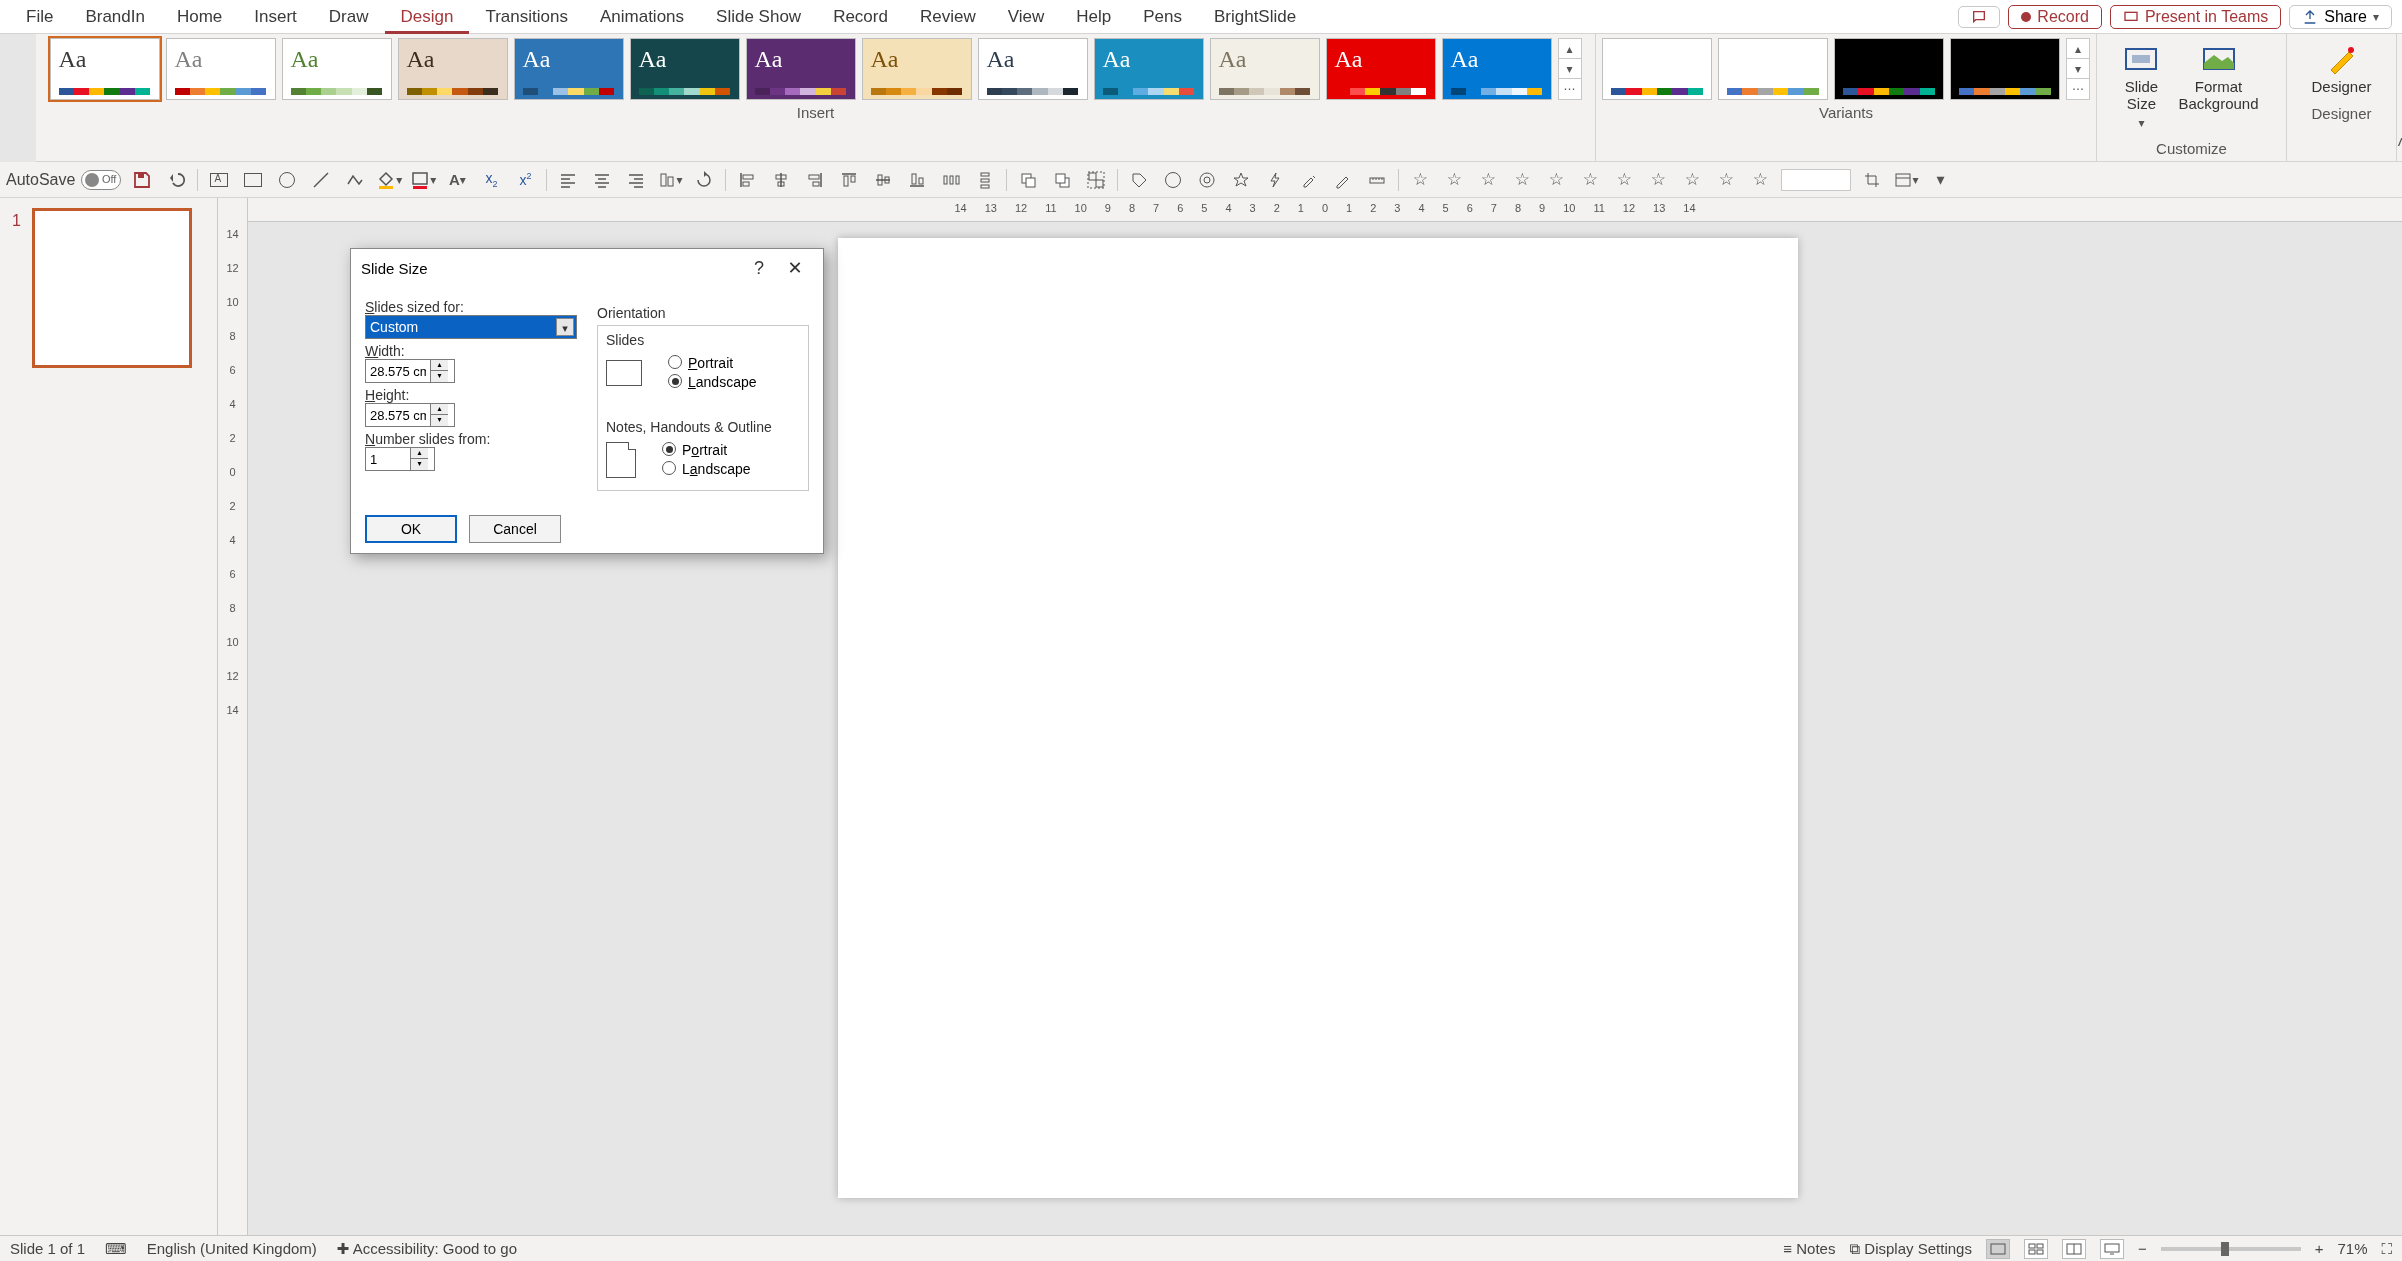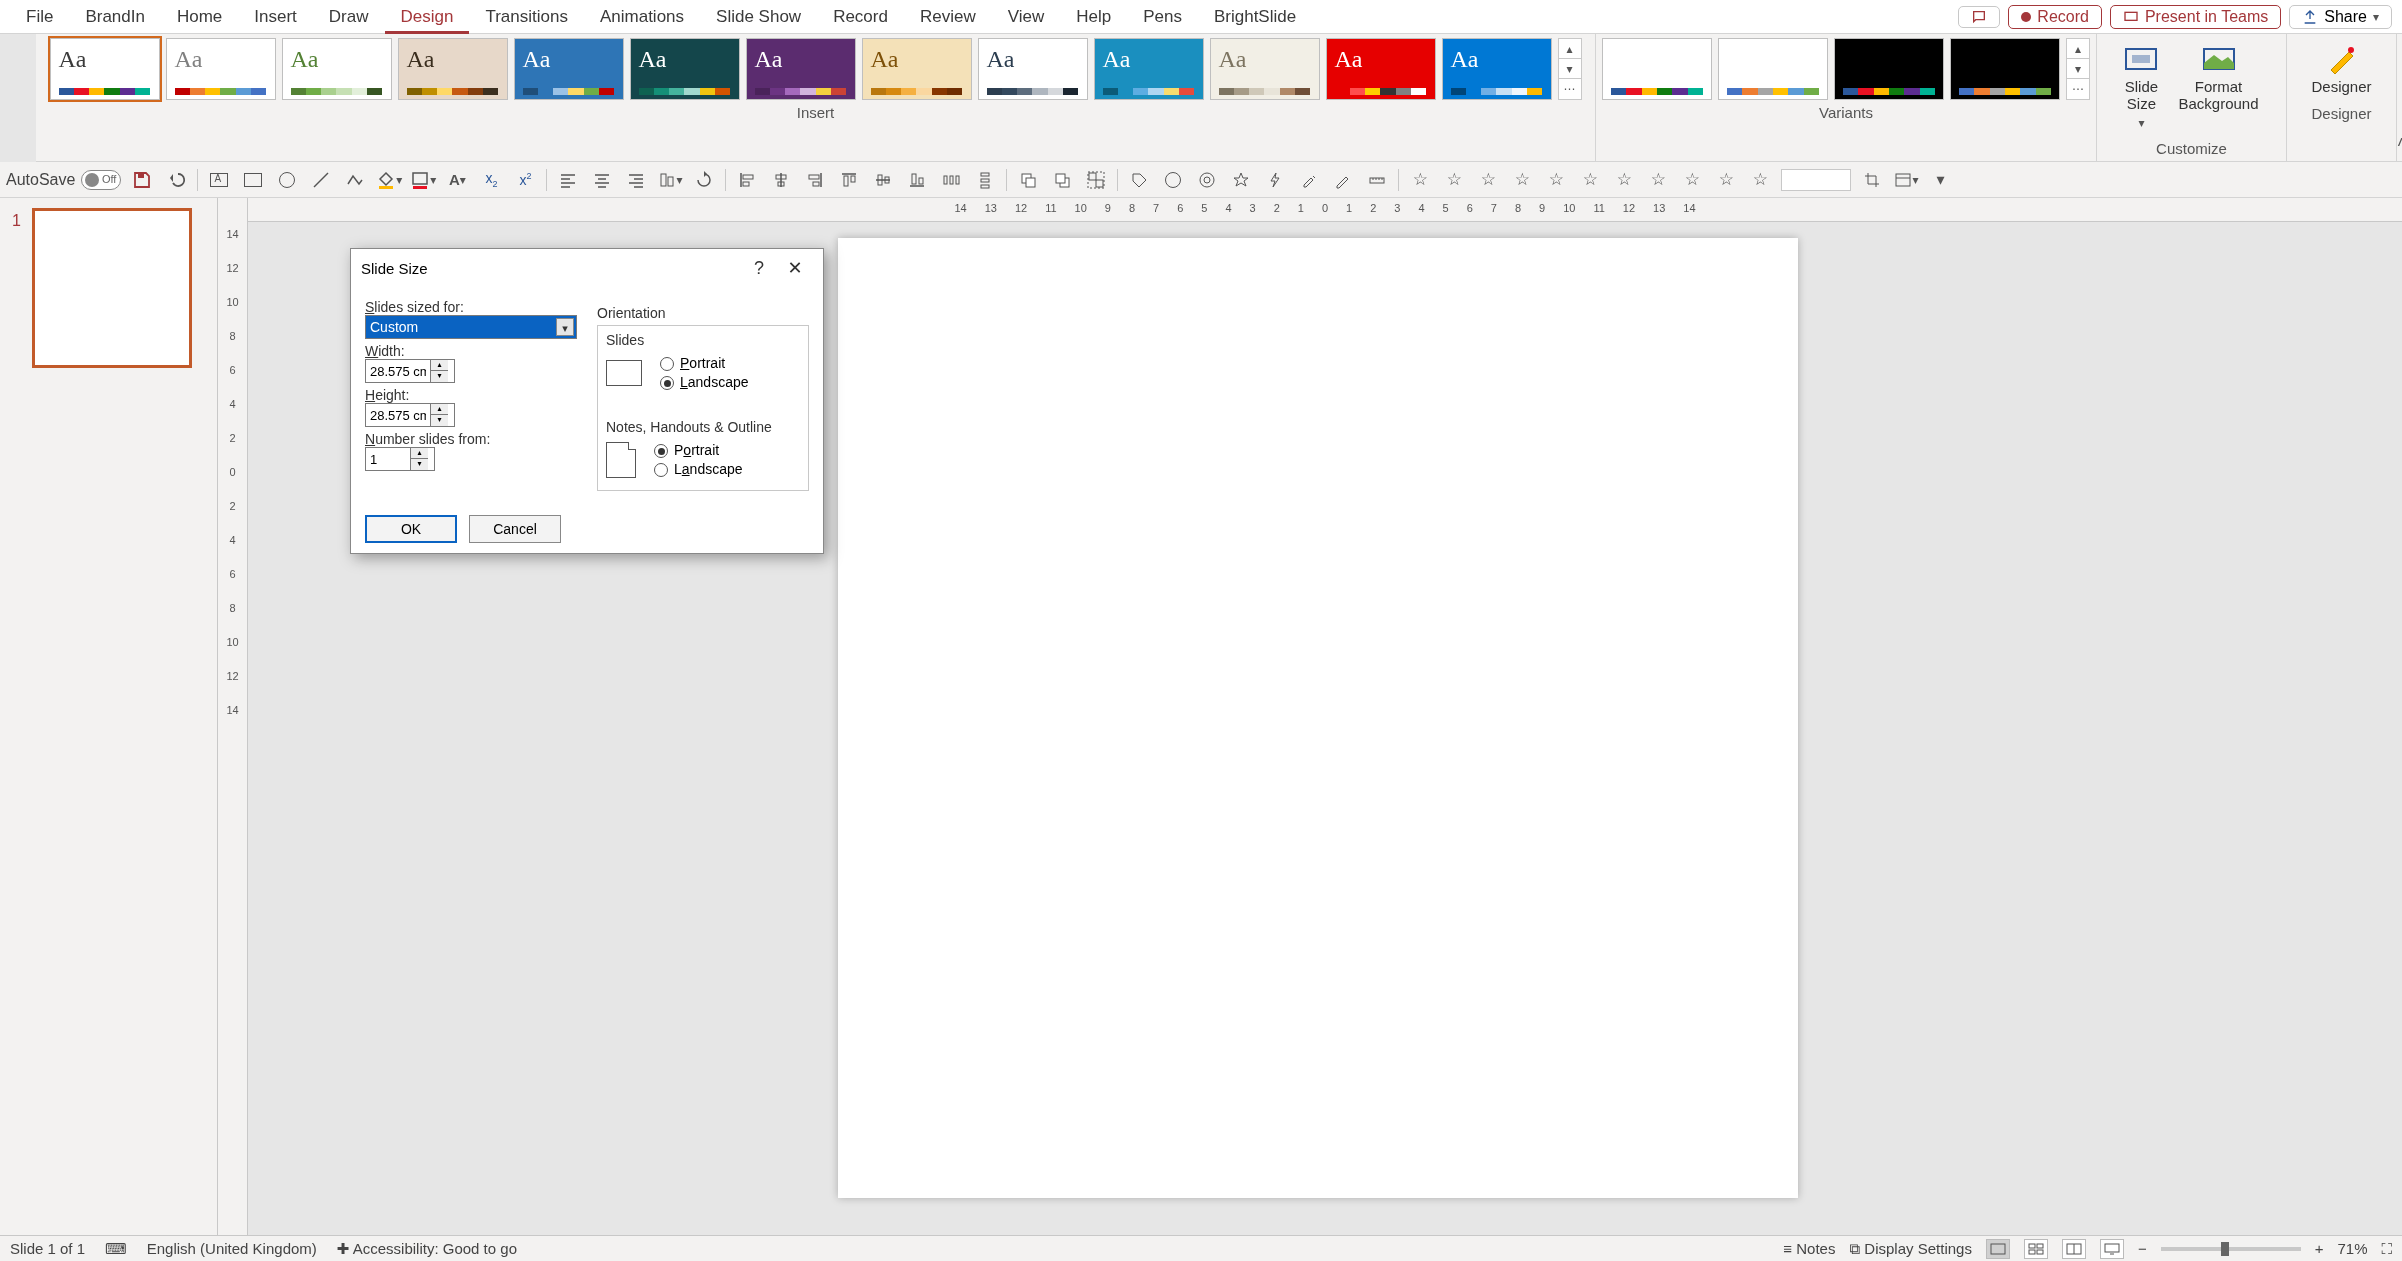--- a/index.html
+++ b/index.html
@@ -67,21 +67,21 @@
 .lbl { font-size:14px; color:#333; margin-top:4px; }
 .lbl u { text-decoration:underline; }
 .combo { width:100%; height:24px; border:1px solid #7a7a7a; background:#0a63c2; color:#fff; font-size:14px; padding:0 4px; display:flex; align-items:center; justify-content:space-between; }
 .combo .arrow { width:18px; height:18px; background:#e6e6e6; color:#333; text-align:center; font-size:11px; line-height:18px; margin-right:-2px; border:1px solid #888; }
 .spin { display:flex; width:90px; height:24px; border:1px solid #7a7a7a; background:#fff; font-size:13px; align-items:center; }
 .spin input { border:none; width:64px; font-size:13px; padding:0 4px; outline:none; }
 .spin .updn { width:18px; display:flex; flex-direction:column; border-left:1px solid #7a7a7a; }
 .spin .updn div { height:11px; font-size:8px; text-align:center; line-height:9px; background:#eee; }
 .spin .updn div:first-child { border-bottom:1px solid #7a7a7a; }
 .fieldset { border:1px solid #c8c8c8; padding:6px 8px 10px 8px; margin-top:4px; }
-.radio-row { display:flex; align-items:flex-end; gap:6px; margin:3px 0; font-size:14px; }
+.radio-row { display:flex; align-items:flex-start; gap:6px; margin:3px 8px; font-size:14px; }
 .radio { width:14px; height:14px; border:1px solid #555; border-radius:50%; display:inline-block; position:relative; }
 .radio.checked::after { content:""; position:absolute; width:7px; height:7px; background:#333; border-radius:50%; top:2.5px; left:2.5px; }
 .page-ico { width:30px; height:36px; border:1px solid #555; background:#fff; display:inline-block; margin-right:10px; vertical-align:middle; }
 .page-ico.landscape { width:36px; height:26px; }
 .dialog .btnrow { display:flex; gap:12px; padding:10px 14px; }
 .dlgbtn { width:92px; height:28px; border:1px solid #888; background:#f3f3f3; font-size:14px; }
 .dlgbtn.primary { border:2px solid #0a63c2; }
 
 
 .statusbar { position:absolute; bottom:0; left:0; right:0; height:26px; background:#f3f2f1; border-top:1px solid #c8c8c8; display:flex; align-items:center; padding:0 10px; font-size:15px; color:#444; gap:20px; }

